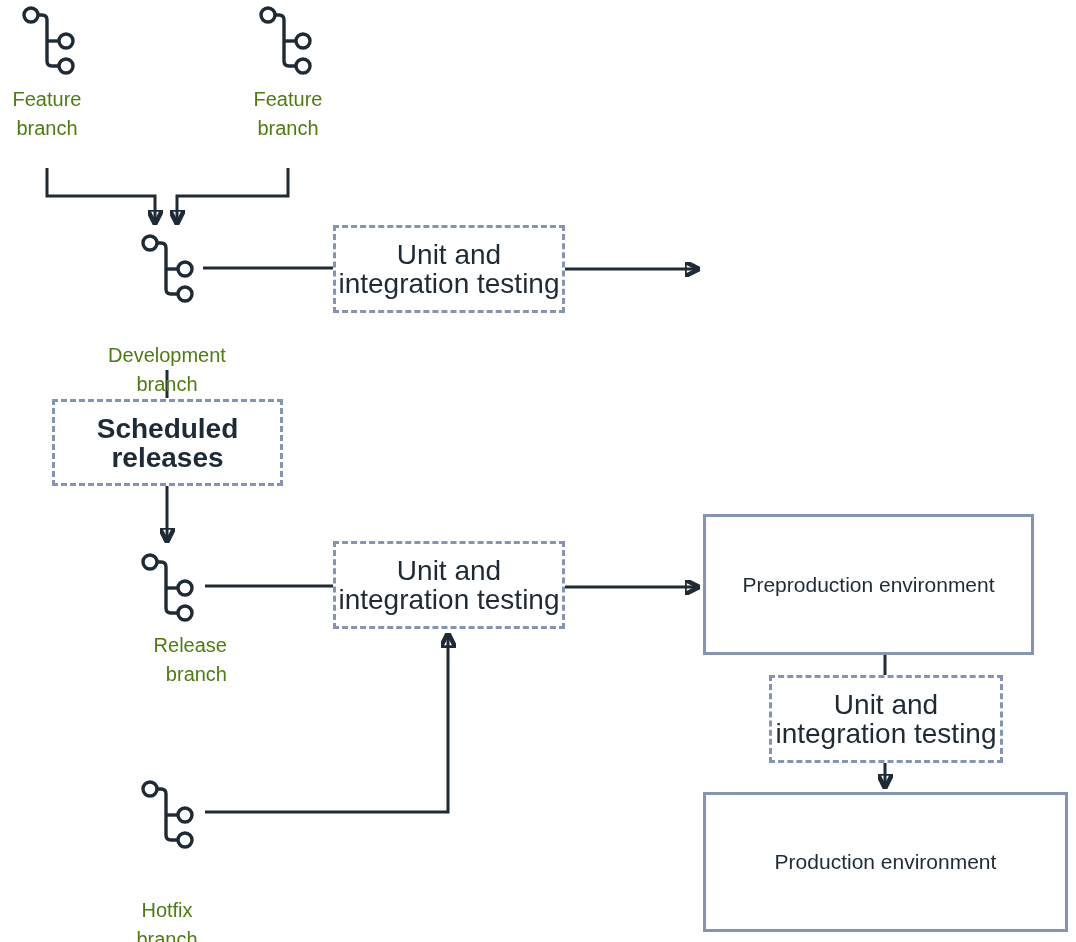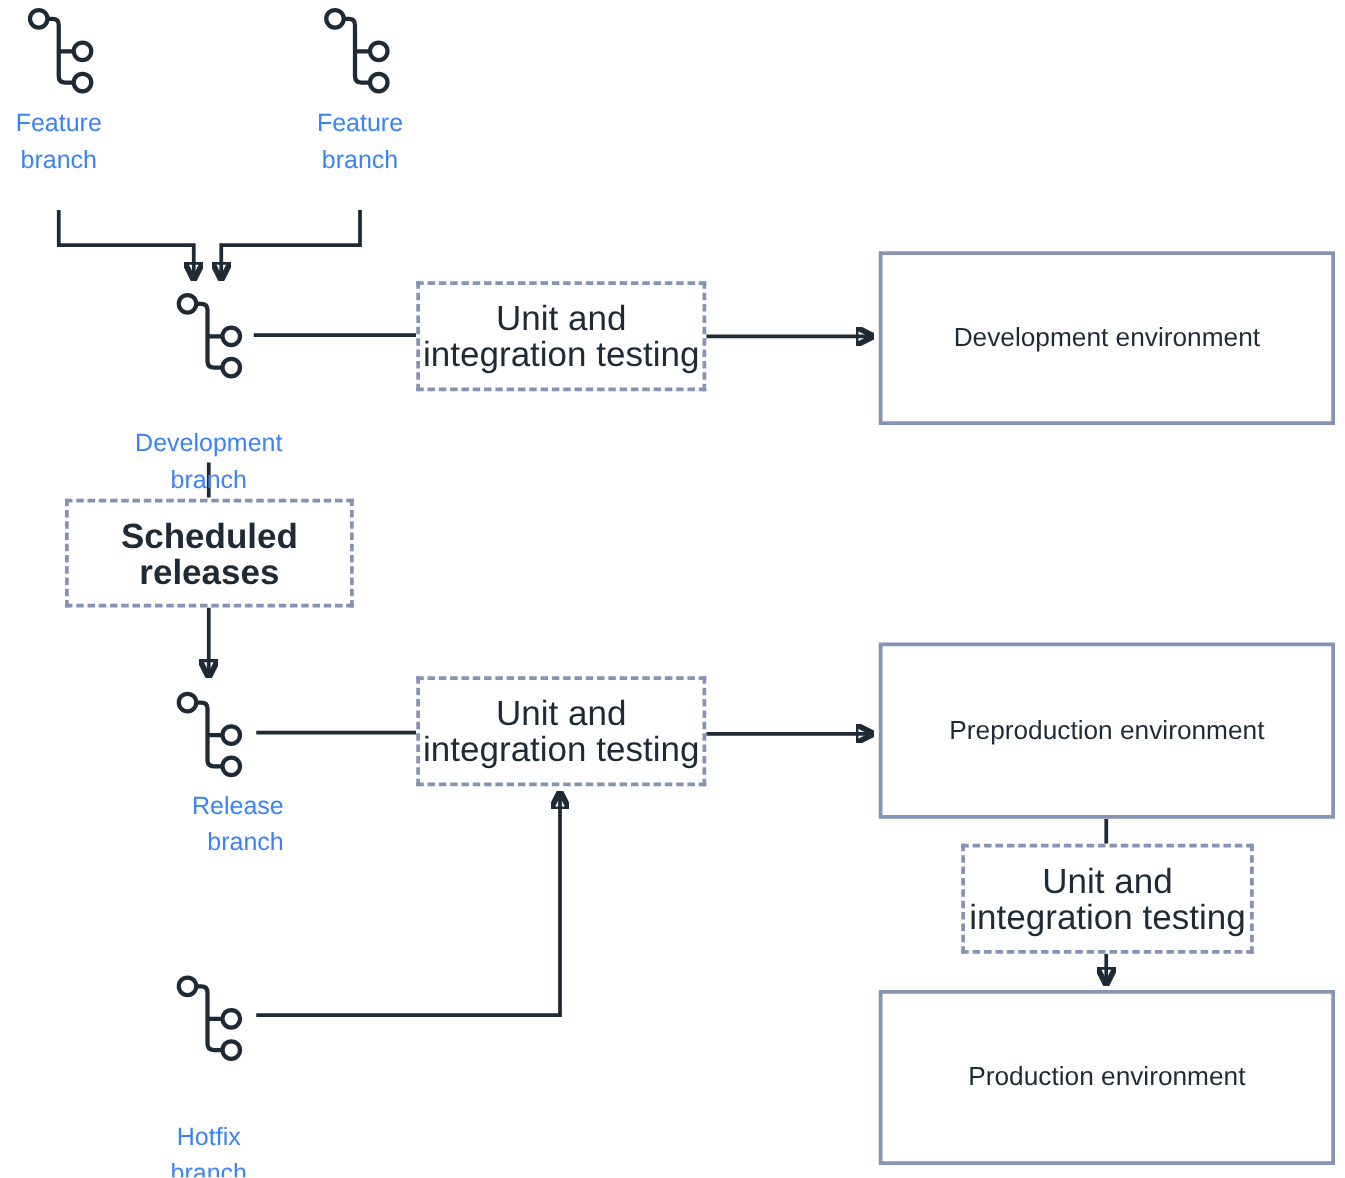--- a/index.html
+++ b/index.html
@@ -42,21 +42,21 @@
     fill: none;
     stroke: #1f2a37;
     stroke-width: 3.4;
   }
   .branch-label {
     position: absolute;
     text-align: center;
     font-size: 20px;
     line-height: 29px;
     white-space: pre-line;
-    color: #3b82f6;
+    color: #4d7c0f;
   }
   .box {
     position: absolute;
     display: flex;
     align-items: center;
     justify-content: center;
     text-align: center;
     box-sizing: border-box;
     background: #ffffff;
     color: #1f2a37;
@@ -156,19 +156,18 @@
 
   <div class="box dashed" style="left:52px; top:399px; width:231px; height:87px;font-weight:bold;">Scheduled
 releases</div>
 
   <div class="box dashed" style="left:333px; top:541px; width:232px; height:88px;">Unit and
 integration testing</div>
 
   <div class="box dashed" style="left:769px; top:675px; width:234px; height:88px;">Unit and
 integration testing</div>
 
-  <div class="box solid" style="left:703px; top:201px; width:365px; height:139px;">Development environment</div>
 
-  <div class="box solid" style="left:703px; top:514px; width:365px; height:141px;">Preproduction environment</div>
+  <div class="box solid" style="left:703px; top:514px; width:331px; height:141px;">Preproduction environment</div>
 
   <div class="box solid" style="left:703px; top:792px; width:365px; height:140px;">Production environment</div>
 
 </div>
 
 </body></html>

